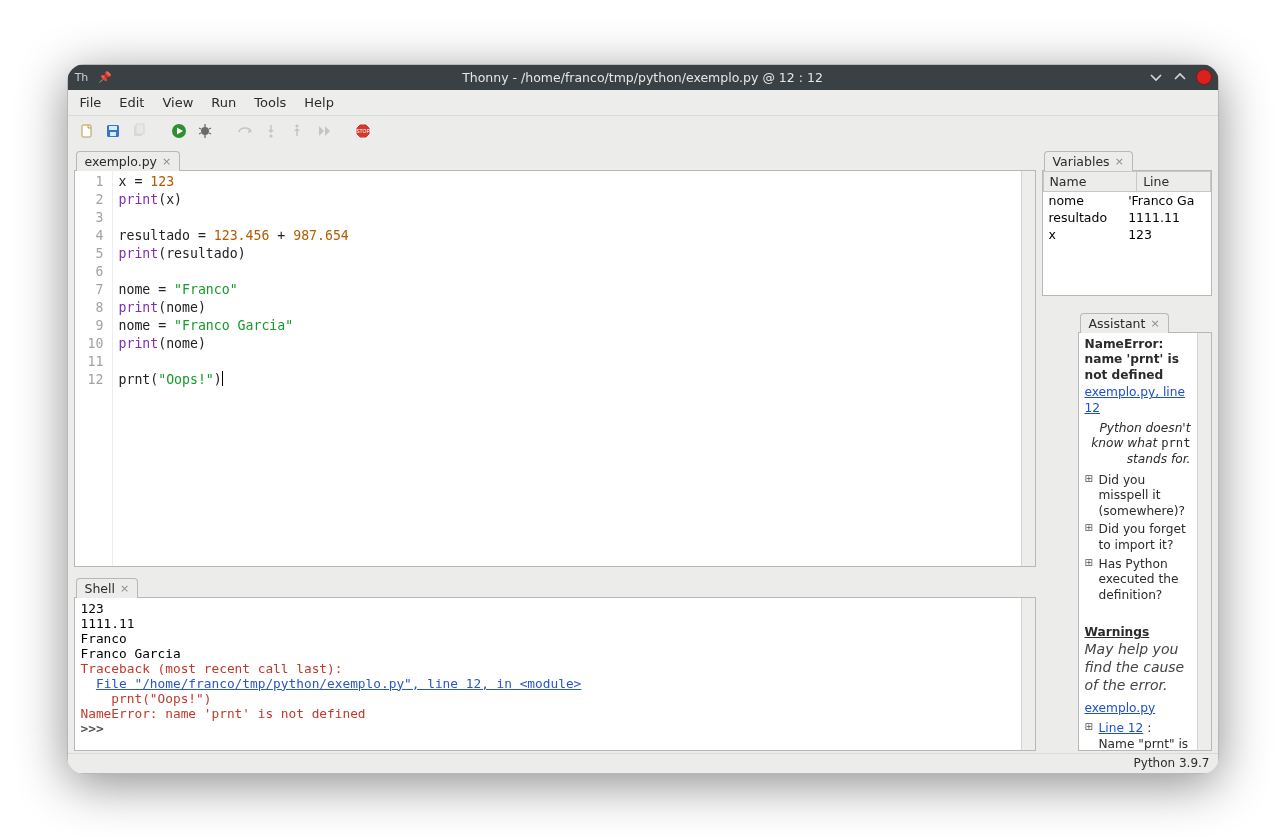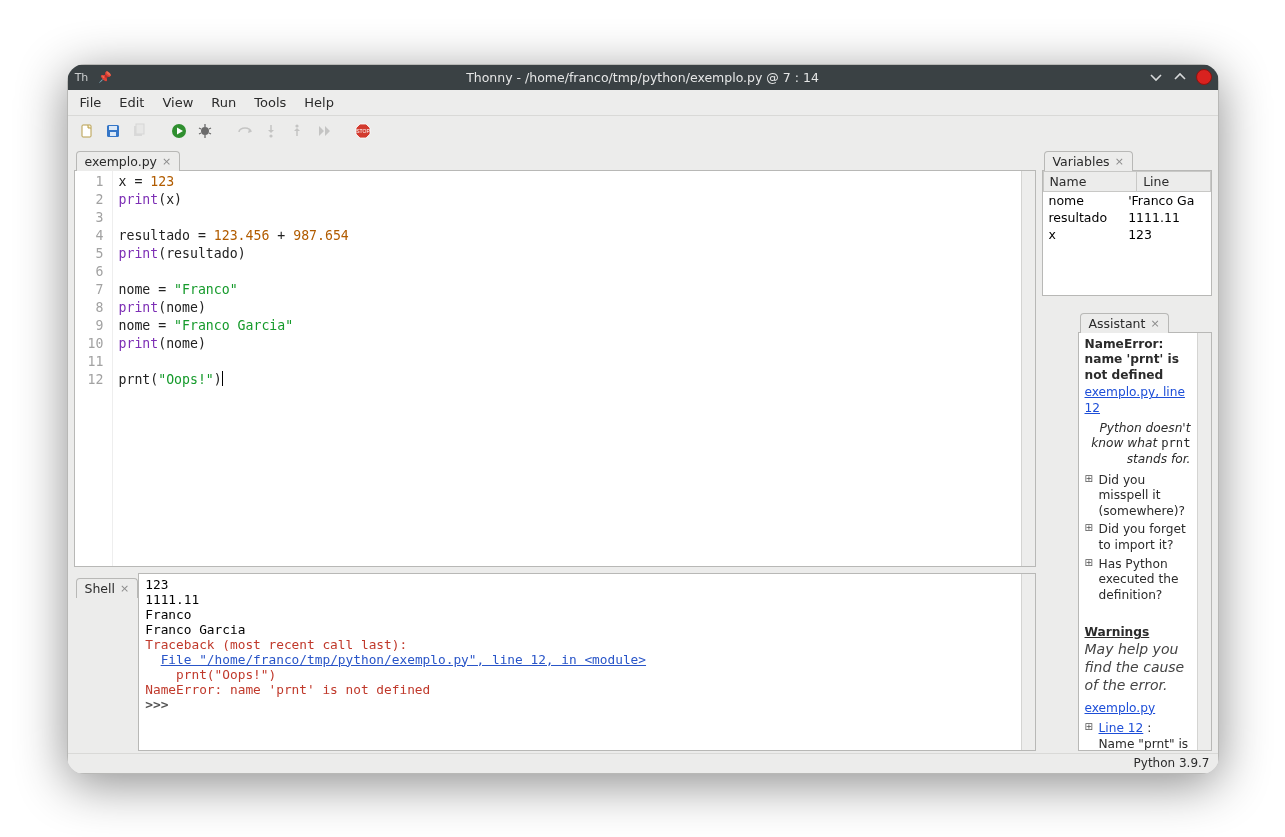--- a/index.html
+++ b/index.html
@@ -154,21 +154,21 @@
     position:relative; top:-1px;
   }
   .scrollbar-v {
     width:14px;
     background:#ededec;
     border-left:1px solid #d4d4d2;
     flex:0 0 auto;
   }
 
   
-  .shell-wrap { height: 178px; display:flex; flex-direction:row; }
+  .shell-wrap { height: 178px; display:flex; flex-direction:column; }
   .shell {
     flex:1;
     font-family: "DejaVu Sans Mono","Liberation Mono",monospace;
     font-size:12.8px;
     line-height:15px;
     padding: 3px 6px;
     overflow:auto;
     white-space: pre;
   }
   .sh-err { color:#c0392b; }
@@ -233,21 +233,21 @@
 
   <div class="titlebar">
     <div class="left-icons">
       <span class="tb-btn">
             <span class="tb-ico">Th</span>
           </span>
       <span class="tb-btn">
             <span class="tb-ico">📌</span>
           </span>
     </div>
-    <div class="title">Thonny - /home/franco/tmp/python/exemplo.py @ 7 : 14</div>
+    <div class="title">Thonny - /home/franco/tmp/python/exemplo.py @ 12 : 12</div>
     <div class="right-icons">
       <span class="tb-btn">
             <svg class="ico-svg" viewBox="0 0 16 16">
               <path d="M3 10 L8 5 L13 10" stroke="#d7d9da" stroke-width="1.6" fill="none" transform="rotate(180 8 8)"></path>
             </svg>
           </span>
       <span class="tb-btn">
             <svg class="ico-svg" viewBox="0 0 16 16">
               <path d="M3 10 L8 5 L13 10" stroke="#d7d9da" stroke-width="1.6" fill="none"></path>
             </svg>

